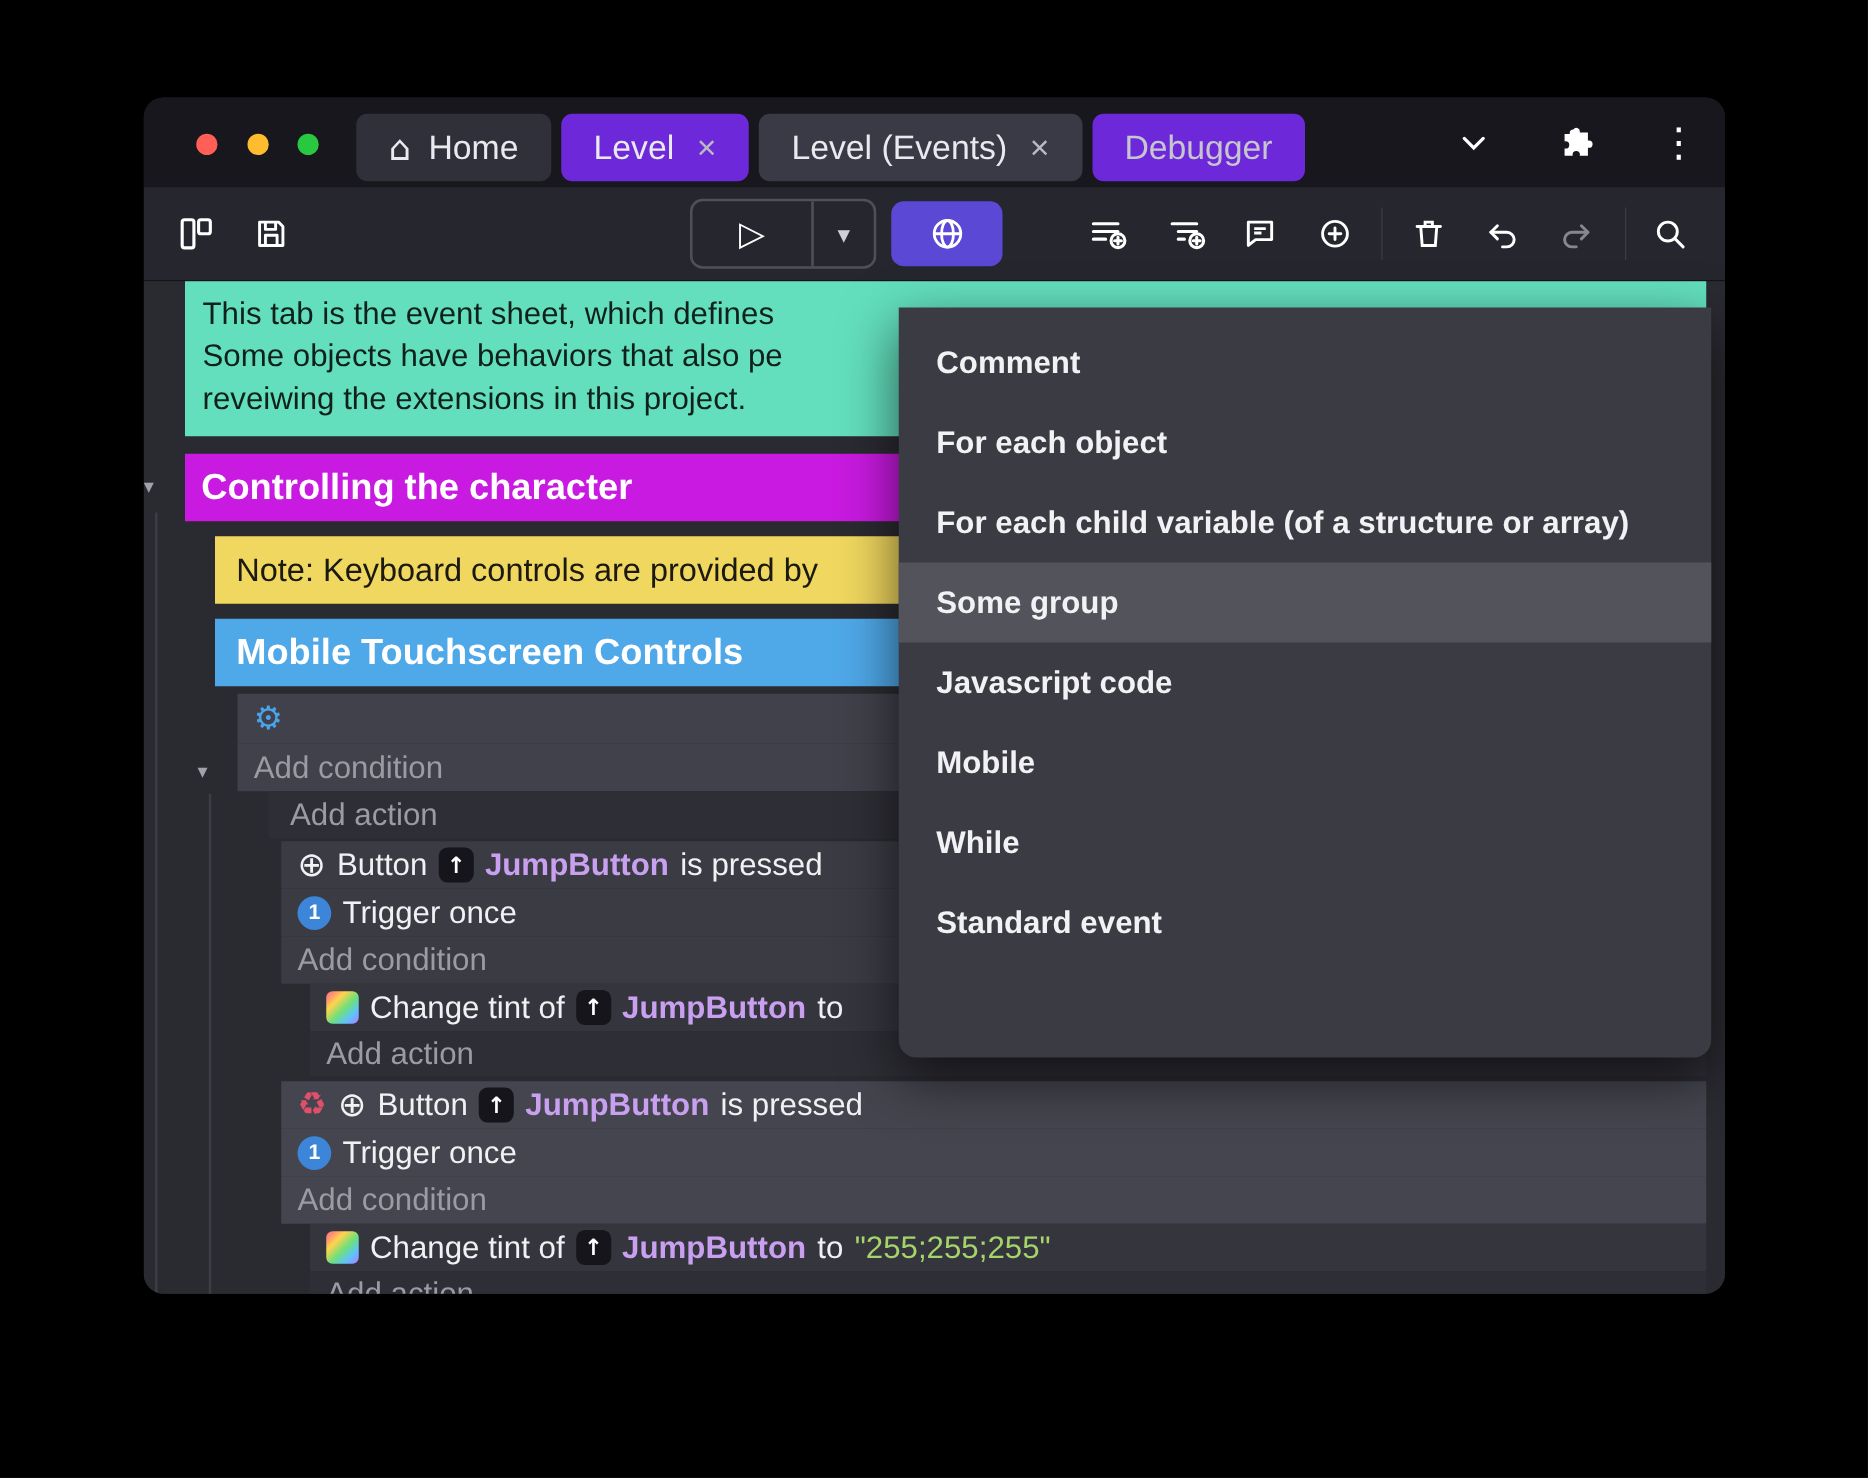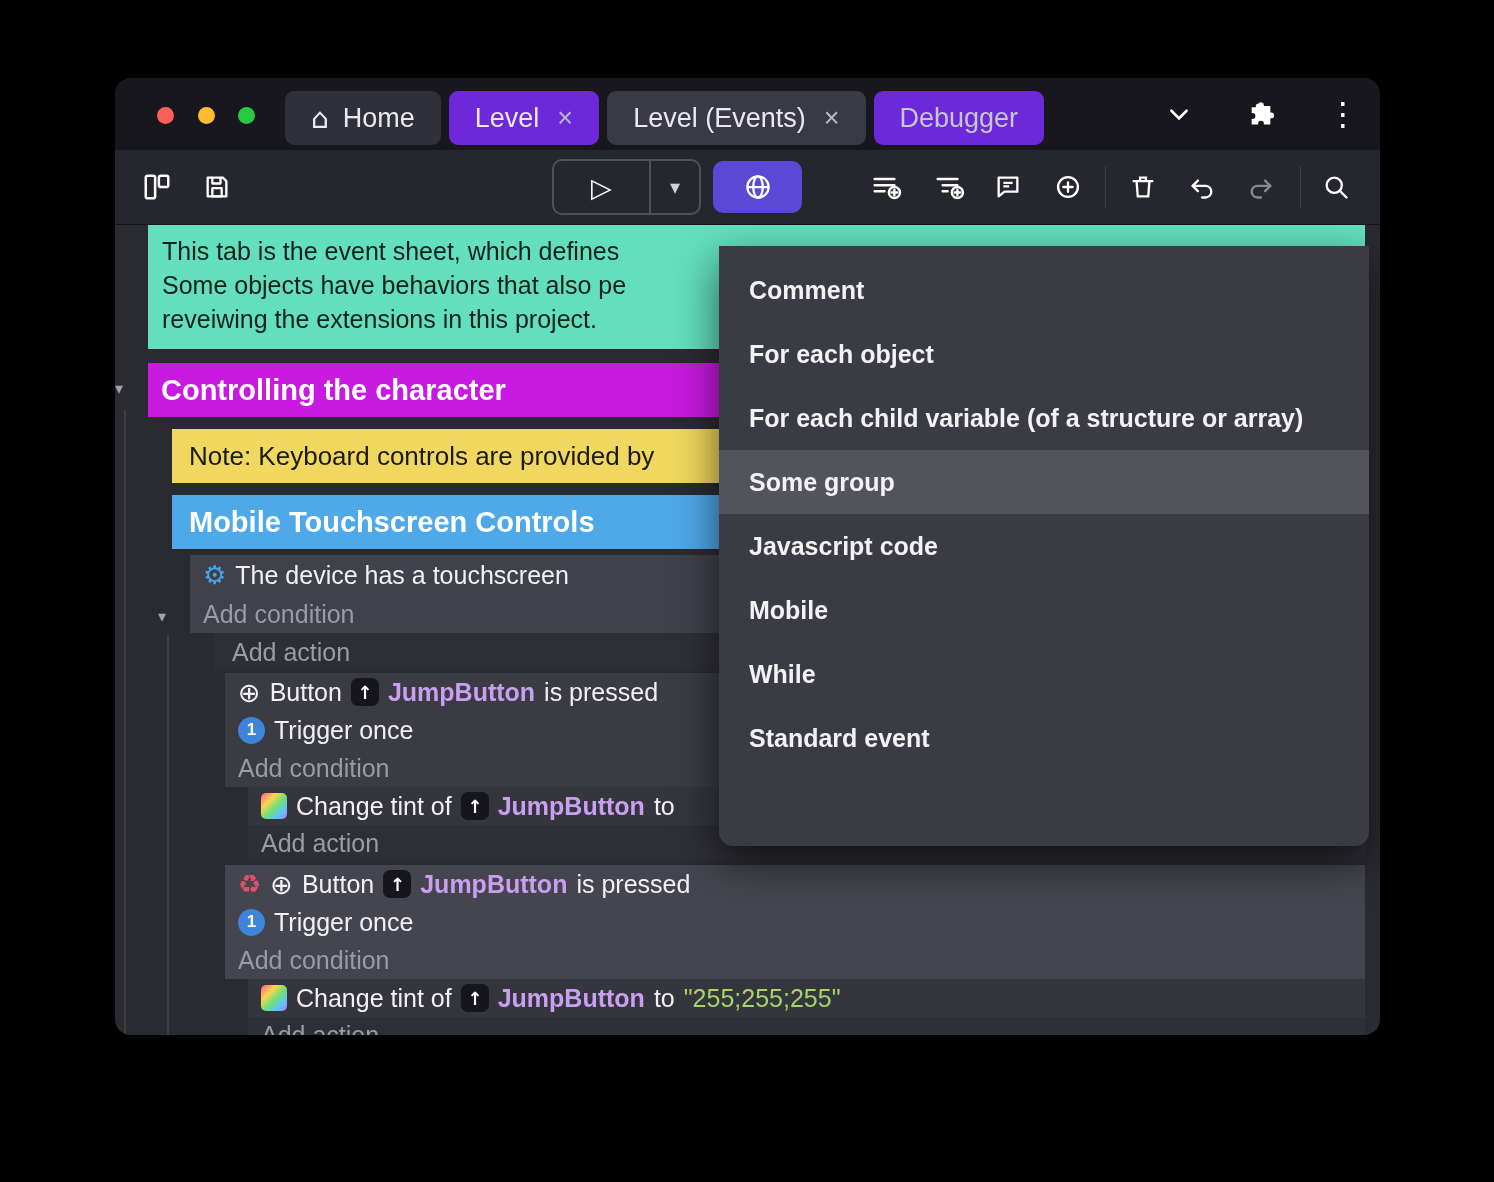--- a/index.html
+++ b/index.html
@@ -223,21 +223,20 @@
     </div>
 
     <div class="block group1">Controlling the character</div>
 
     <div class="block note">Note: Keyboard controls are provided by</div>
 
     <div class="block group2">Mobile Touchscreen Controls</div>
 
     <div class="row" style="left:75px;top:330px;width:1175px;height:40px;background:#41414b">
       <span class="gear glyph">⚙</span>
-      <span>The device has a touchscreen</span>
     </div>
     <div class="row" style="left:75px;top:370px;width:1175px;height:38px;background:#41414b">
       <span class="muted">Add condition</span>
     </div>
     <div class="row" style="left:100px;top:408px;width:1150px;height:38px;background:#2e2e36;padding-left:17px">
       <span class="muted">Add action</span>
     </div>
 
     <div class="row" style="left:110px;top:448px;width:1140px;height:38px;background:#3b3b44">
       <span class="crosshair glyph">⊕</span>

